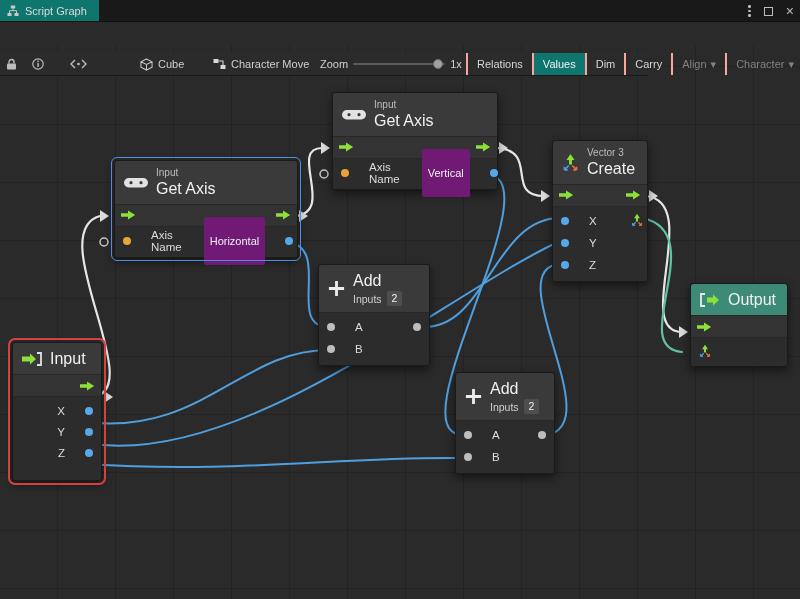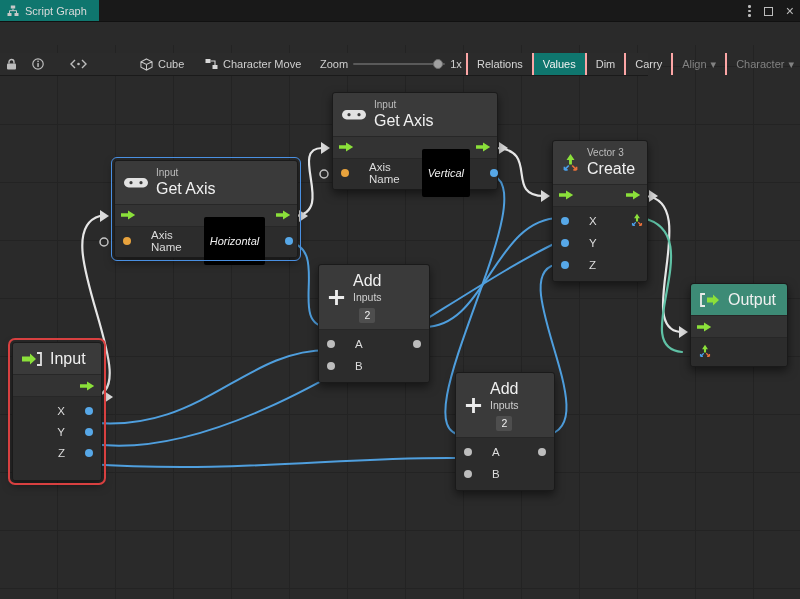--- a/index.html
+++ b/index.html
@@ -46,39 +46,39 @@
   .node { position:absolute; z-index:2; background:#2E2E2E;
     border:1px solid #1A1A1A; border-radius:3px;
     box-shadow:0 4px 10px rgba(0,0,0,.5); }
   .sel-blue { outline:1.5px solid #4A90E2; outline-offset:2px; }
   .sel-red  { outline:2px solid #D84040; outline-offset:2px; }
   .node-header { display:flex; align-items:center; gap:7px; padding:6px 8px;
     background:#3A3A3A; border-radius:3px 3px 0 0; min-height:30px; }
   .node-header.output { background:#3D8B76; }
   .ncat { display:block; font-size:10px; color:#BDBDBD; line-height:1.15; }
   .nname { display:block; font-size:16px; color:#F0F0F0; line-height:1.2; }
-  .nsub { display:flex; align-items:center; gap:5px; font-size:10.5px; color:#CFCFCF; margin-top:1px;flex-direction:column; }
+  .nsub { display:flex; align-items:center; gap:5px; font-size:10.5px; color:#CFCFCF; margin-top:1px; }
   .numfield { background:#4E4E4E; border-radius:2px; padding:0 5px;
     font-size:10.5px; color:#F0F0F0; line-height:15px; }
   .flow-row { display:flex; justify-content:space-between; align-items:center;
     height:22px; padding:0 6px; background:#333333; border-top:1px solid #272727; }
   .flow-row.right-only { justify-content:flex-end; }
   .flow-row.left-only { justify-content:flex-start; }
   .ports { padding:3px 0 5px; background:#2C2C2C; border-top:1px solid #272727;
     border-radius:0 0 3px 3px; }
   .port-row { display:flex; align-items:center; gap:20px; height:22px;
     padding:0 8px; font-size:11.5px; color:#DCDCDC; }
   .port-row.right { justify-content:flex-end; }
   .dot { width:8px; height:8px; border-radius:50%; flex:none; }
   .dot.blue { background:#57A8E8; }
   .dot.gray { background:#BDBDBD; }
   .dot.orange { background:#E8A33D; }
   .dot.push-right { margin-left:auto; }
-  .vfield { background:#000000; border-radius:2px; padding:18px 6px;
-    font-size:11px; color:#F0F0F0; margin-left:2px;font-style:italic; }
+  .vfield { background:#701a75; border-radius:2px; padding:18px 6px;
+    font-size:11px; color:#F0F0F0; margin-left:2px; }
   .result-icon-abs { position:absolute; right:3px; }
   .spacer-bottom { height:12px; }
   .icon-row { display:flex; align-items:center; height:20px; padding:0 7px; }
   svg { display:block; }
 </style>
 </head>
 <body>
 
 <div class="stage">
 
@@ -132,21 +132,21 @@
       </span>
     </div>
     <div class="tb-item" style="left:140px">
       <span>
         <svg width="13" height="13" viewBox="0 0 14 14">
             <path d="M7 1l6 3v6l-6 3-6-3V4Zm-6 3 6 3 6-3M7 7v6" stroke="#C8C8C8" stroke-width="1.1" fill="none"></path>
           </svg>
       </span>
       <span>Cube</span>
     </div>
-    <div class="tb-item" style="left:205px">
+    <div class="tb-item" style="left:213px">
       <span>
         <svg width="13" height="12" viewBox="0 0 13 12">
             <rect x="0.5" y="1" width="5" height="4" fill="#D8D8D8"></rect>
             <rect x="7.5" y="7" width="5" height="4" fill="#D8D8D8"></rect>
             <path d="M5.5 3H10v4" stroke="#D8D8D8" stroke-width="1.1" fill="none"></path>
           </svg>
       </span>
       <span>Character Move</span>
     </div>
     <div class="tb-item" style="left:320px">

